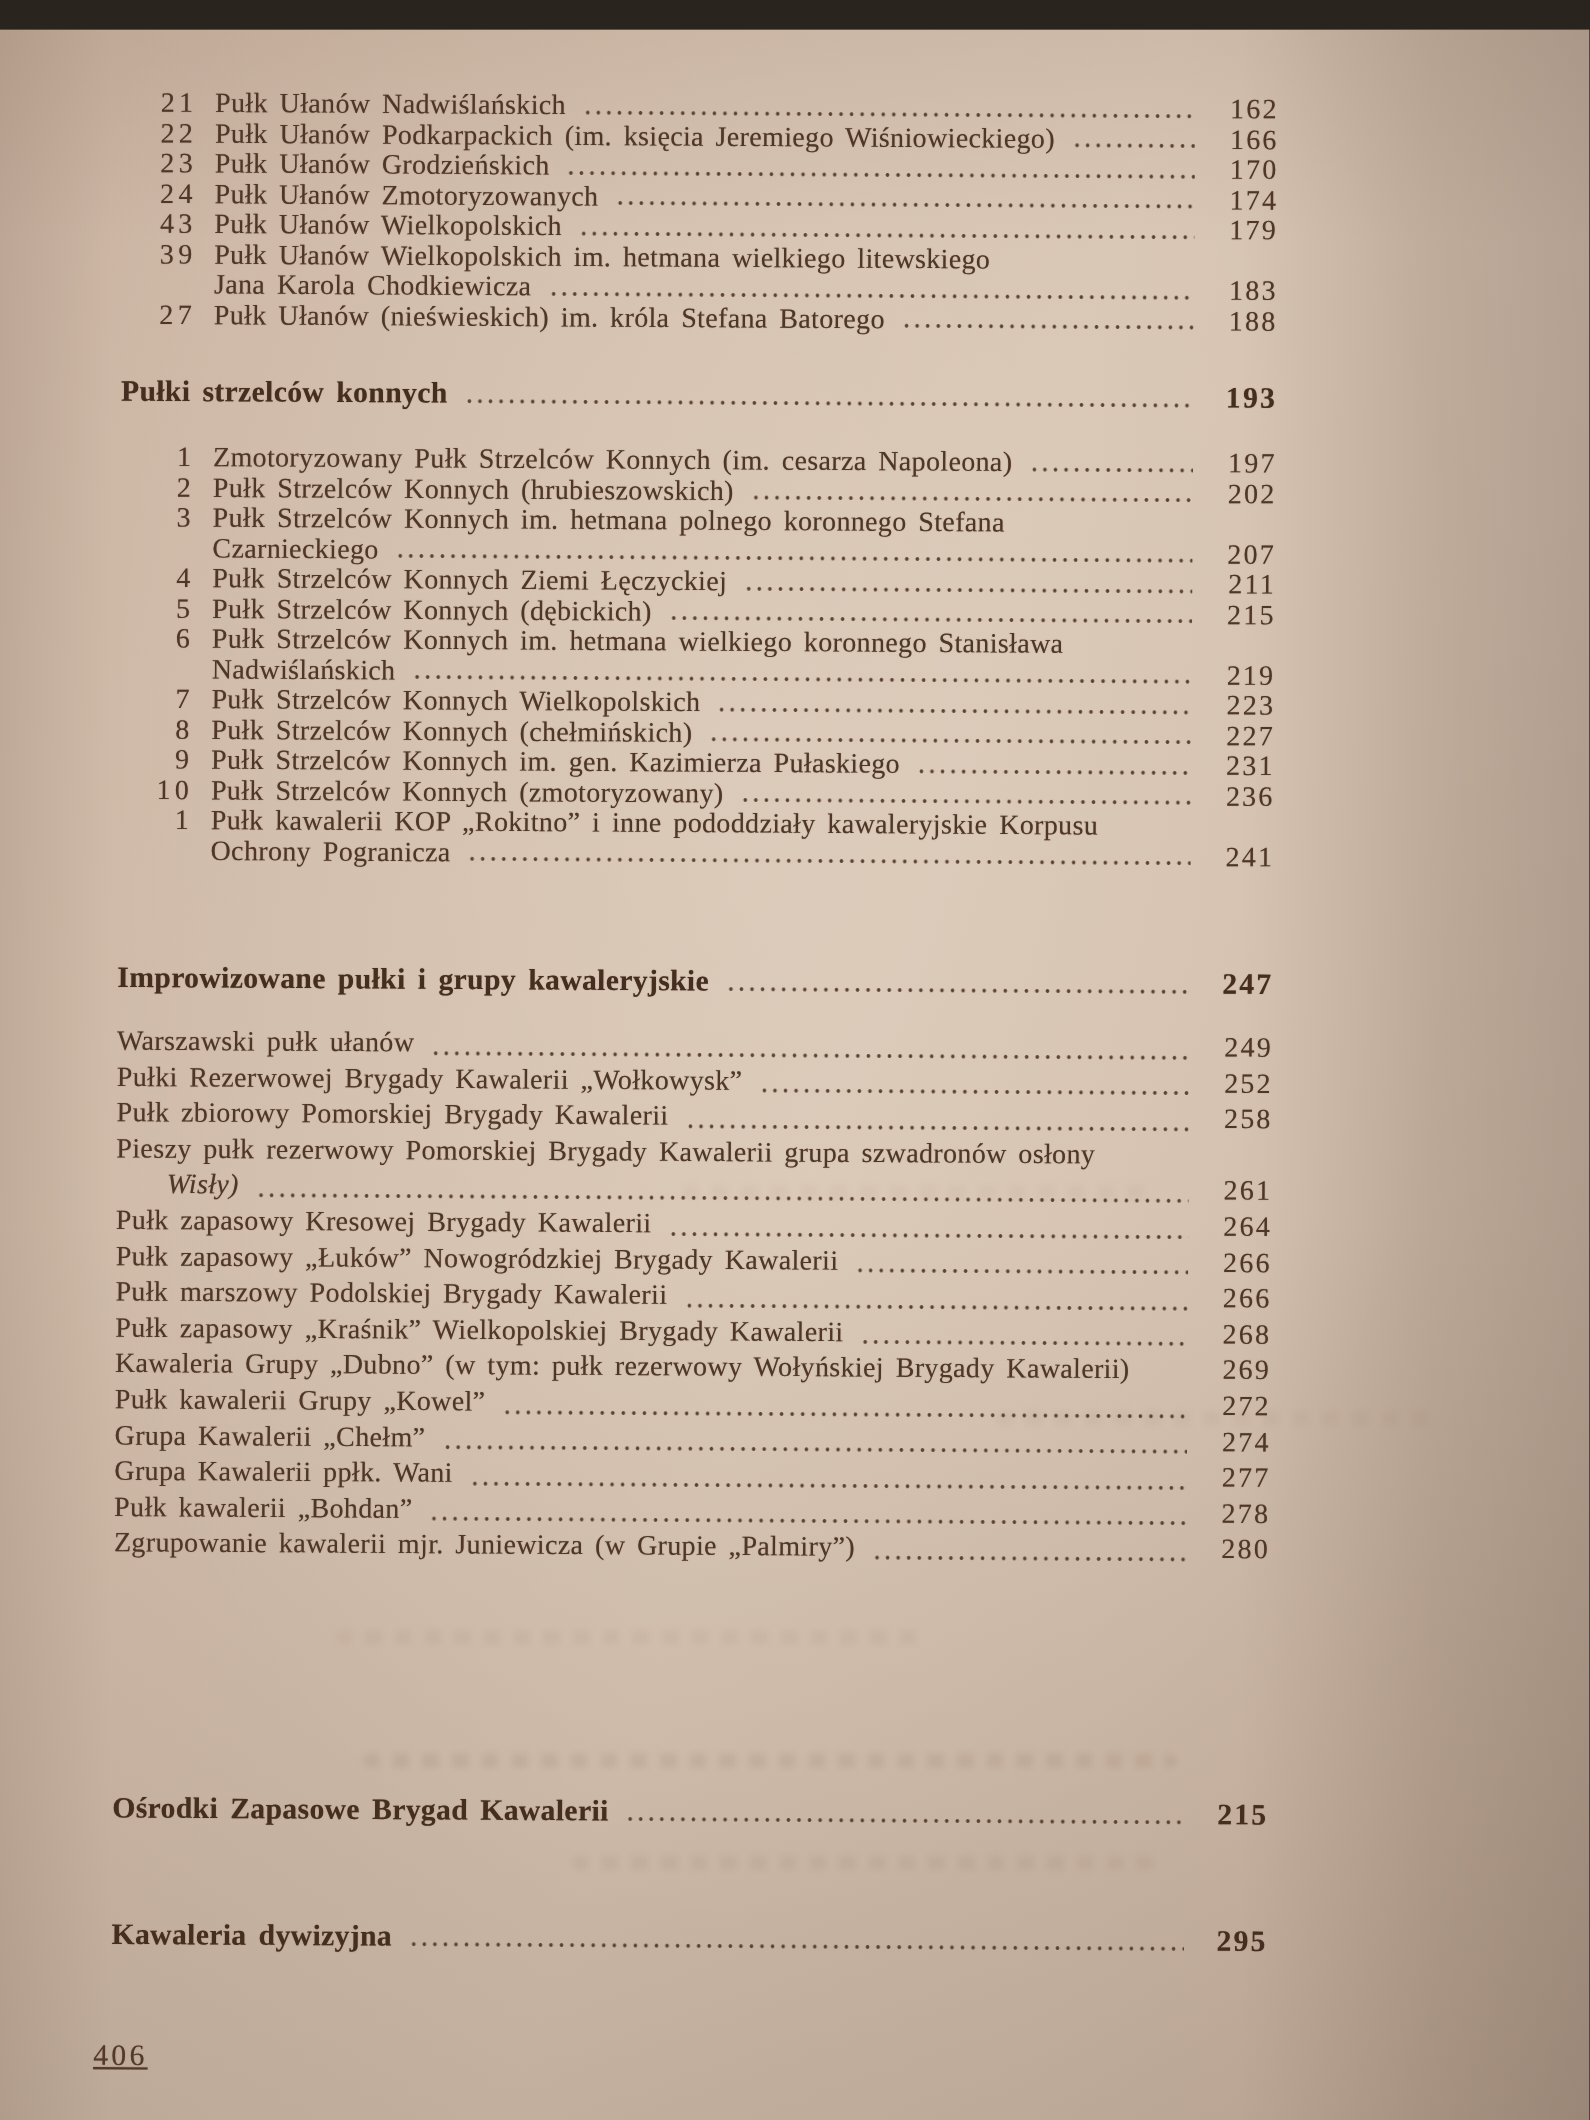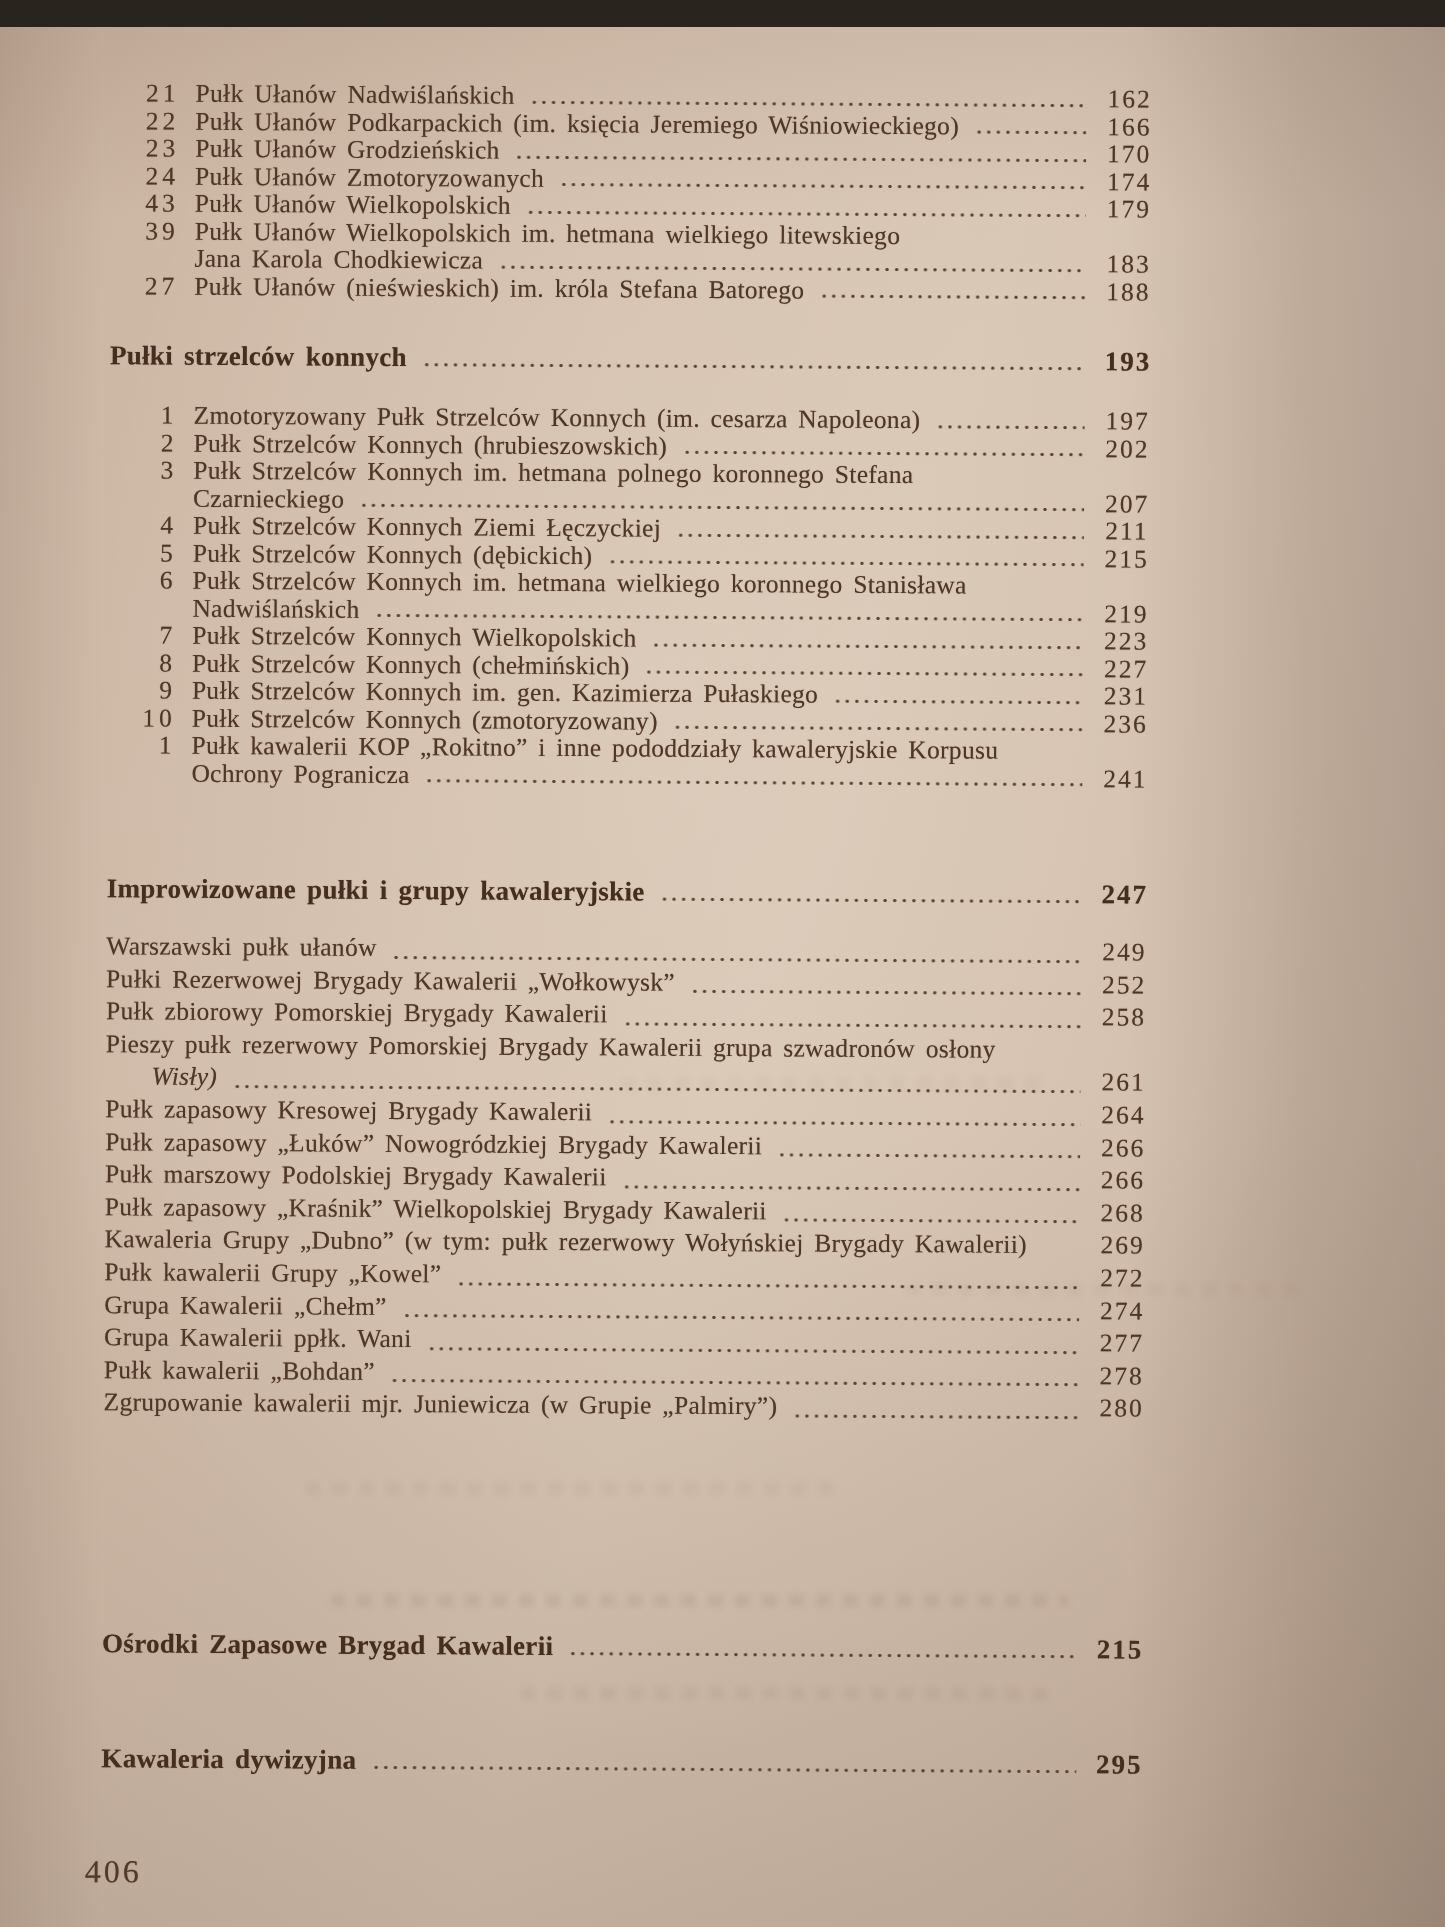--- a/index.html
+++ b/index.html
@@ -30,34 +30,34 @@
     text-shadow:0 0 1px rgba(90,63,46,0.55);}
   .line{display:flex;align-items:baseline;line-height:27.5px;}
   .sec-improwizowane .line{line-height:32.6px;}
   .num{flex:0 0 84px;box-sizing:border-box;text-align:right;padding-right:16px;letter-spacing:4px;}
   .txt{white-space:pre;flex:0 0 auto;}
   .indent .txt{padding-left:46px;font-style:italic;}
   .leader{flex:1 1 0;min-width:0;height:7px;align-self:flex-end;margin:0 10px 4px 13px;
     background-image:radial-gradient(circle, rgba(86,60,43,0.95) 1.3px, rgba(86,60,43,0) 2px);
     background-size:9.6px 7px;background-repeat:repeat-x;background-position:2px 100%;}
   .leader.noleader{background:none;}
-  .pg{flex:0 0 66px;text-align:center;letter-spacing:2px;}
+  .pg{flex:0 0 66px;text-align:right;letter-spacing:2px;}
 
   .toc-heading{display:flex;align-items:baseline;line-height:30px;
     font-weight:bold;font-size:27px;color:#452d1f;}
   .toc-heading .htxt{white-space:pre;}
   .sec-strzelcy-heading{margin-top:41px;}
   .sec-strzelcy{margin-top:31px;}
   .sec-improwizowane-heading{margin-top:87px;}
   .sec-improwizowane{margin-top:27px;}
   .sec-osrodki-heading{margin-top:209px;}
   .sec-dywizyjna-heading{margin-top:85px;}
 
-  .folio{position:absolute;left:96px;top:1830px;font-size:32px;letter-spacing:3px;
-    color:#52392a;text-shadow:0 0 1px rgba(90,63,46,0.55);}
+  .folio{position:absolute;left:96px;top:1830px;font-size:27px;letter-spacing:3px;
+    color:#52392a;text-shadow:0 0 1px rgba(90,63,46,0.55);text-decoration:underline;}
 </style>
 </head>
 <body>
 
 <div class="photo">
   <div class="bleed b1"></div>
   <div class="bleed b2"></div>
   <div class="bleed b3"></div>
   <div class="bleed b4"></div>
   <div class="bleed b5"></div>

